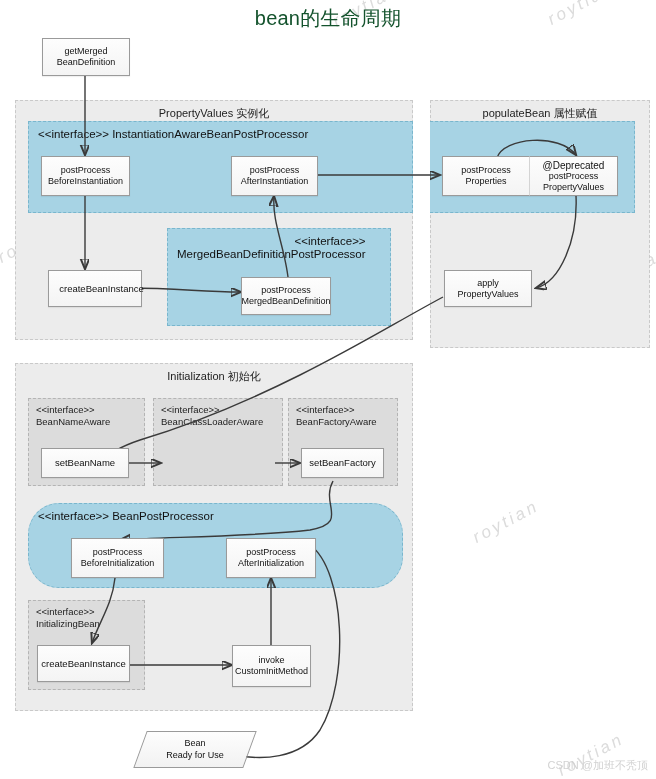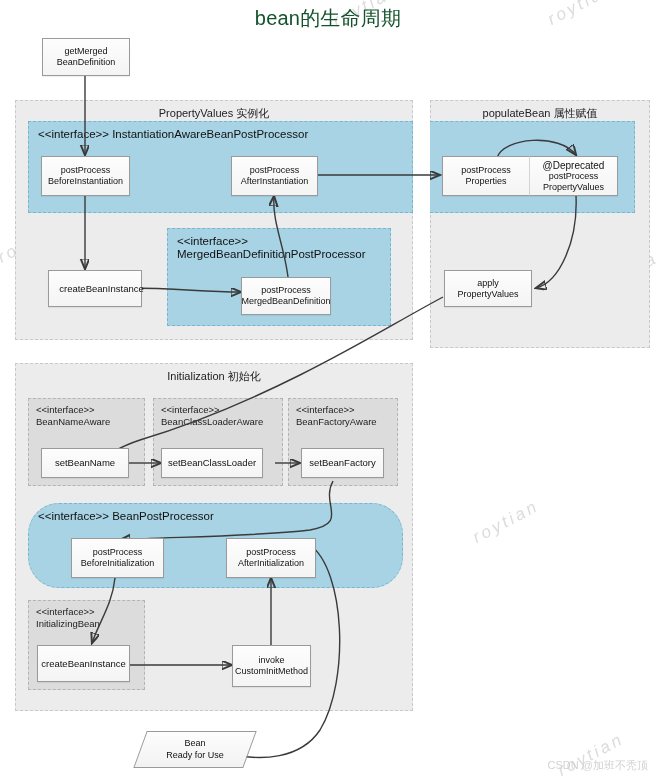--- a/index.html
+++ b/index.html
@@ -72,21 +72,21 @@
     box-sizing: border-box;
   }
   .group-blue > .group-title {
     position: absolute;
     left: 9px;
     top: 6px;
     font-size: 11.5px;
     line-height: 13px;
     color: #111;
     white-space: pre-line;
-    text-align: left;
+    text-align: right;
   }
 
   
   .node {
     position: absolute;
     box-sizing: border-box;
     background: linear-gradient(180deg, #fdfdfd 0%, #f4f4f4 100%);
     border: 1px solid #9a9a9a;
     display: flex;
     align-items: center;
@@ -273,21 +273,20 @@
     <span class="deprecated-tag">@Deprecated</span>
     <span style="white-space:pre-line;">postProcess
 PropertyValues</span>
   </div>
 
   <div class="node" style="left:444px; top:270px; width:88px; height:37px;">apply
 PropertyValues</div>
 
   <div class="node big" style="left:41px; top:448px; width:88px; height:30px;">setBeanName</div>
 
-  <div class="node big" style="left:161px; top:448px; width:102px; height:30px;">setBeanClassLoader</div>
 
   <div class="node big" style="left:301px; top:448px; width:83px; height:30px;">setBeanFactory</div>
 
   <div class="node" style="left:71px; top:538px; width:93px; height:40px;">postProcess
 BeforeInitialization</div>
 
   <div class="node" style="left:226px; top:538px; width:90px; height:40px;">postProcess
 AfterInitialization</div>
 
   <div class="node big" style="left:37px; top:645px; width:93px; height:37px;">createBeanInstance</div>

